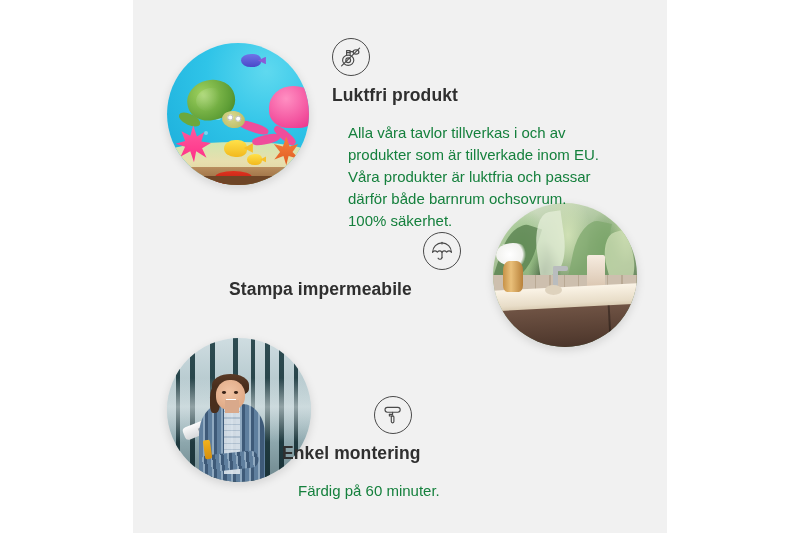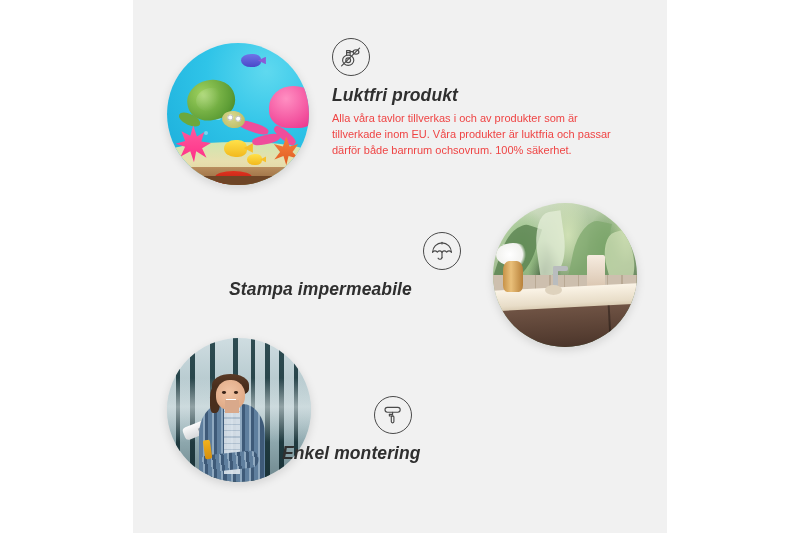--- a/index.html
+++ b/index.html
@@ -311,27 +311,26 @@
   }
   .icon-circle svg { display:block; }
 
   .f-title {
     font-size: 17.5px;
     font-weight: bold;
     color: #2f2f2f;
     margin: 9px 0 4px 0;
     letter-spacing: .1px;
     line-height: 1.2;
-    font-style: italic;
   }
   .f-desc {
-    font-size: 11px;
-    color: #ef4444;
+    font-size: 15px;
+    color: #15803d;
     line-height: 1.46;
-    margin: 0;
+    margin: 16px;
   }
 
   
   #feature-odourless { left: 332px; top: 38px; width: 290px; text-align: left; }
   #feature-odourless .icon-circle { margin-left: 0; }
 
   
   #feature-waterproof { left: 180px; top: 232px; width: 281px; text-align: center; }
   #feature-waterproof .icon-row { display:flex; justify-content:flex-end; }
 
@@ -475,15 +474,16 @@
           <rect x="5.0" y="5.4" width="15.2" height="4.8" rx="2.4"></rect>
 
           <path d="M12.6 10.2 L12.6 12.4 L9.4 12.4"></path>
           <path d="M9.4 12.4 L9.4 14.0 L12.6 14.0"></path>
 
           <rect x="11.3" y="13.9" width="2.6" height="6.9" rx="1.2"></rect>
         </svg>
       </div>
     </div>
     <div class="f-title">Enkel montering</div>
+    <div class="f-desc">Färdig på 60 minuter.</div>
   </div>
 
 </div>
 
 </body></html>

